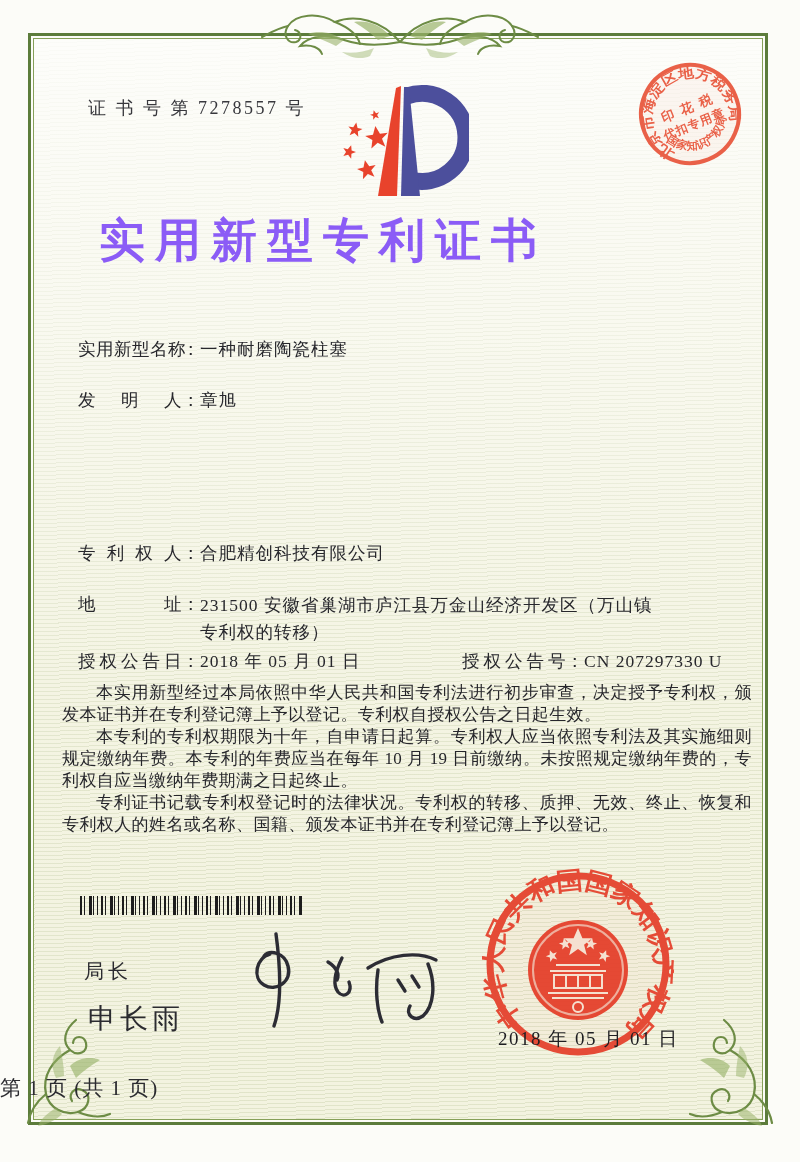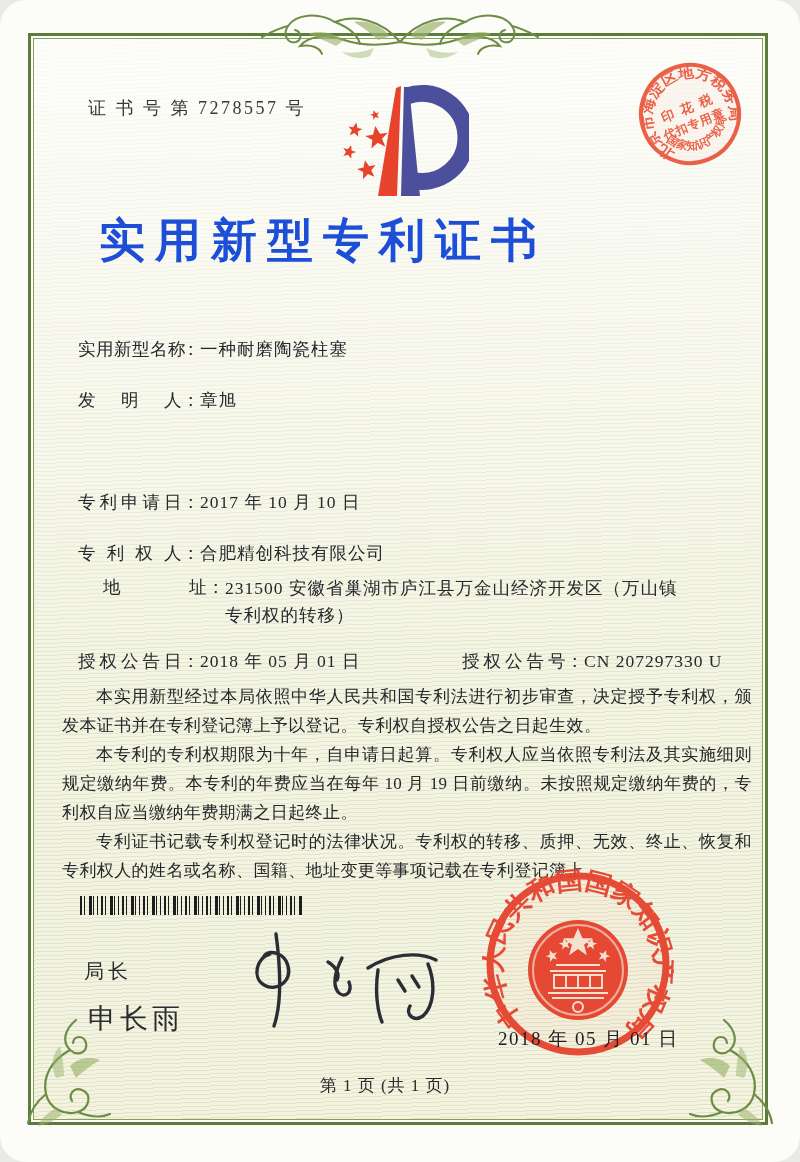--- a/index.html
+++ b/index.html
@@ -1,56 +1,56 @@
 <!DOCTYPE html>
 <html><head>
 <meta charset="utf-8">
 <style>
   html,body{margin:0;padding:0;background:#e9e9e6;}
   .page{
     position:relative;width:800px;height:1162px;margin:0 auto;
     background:#fcfcf8;overflow:hidden;
-    font-family:"Liberation Serif","DejaVu Serif",serif;color:#2d2d33;border-radius:26px;
+    font-family:"Liberation Serif","DejaVu Serif",serif;color:#2d2d33;
   }
   
   .frame{position:absolute;left:28px;top:33px;width:740px;height:1092px;
     border:3px solid #5c7c3b;box-sizing:border-box;z-index:0;}
   .frame-inner{position:absolute;left:2px;top:2px;right:2px;bottom:2px;
     border:1px solid #86a058;
     background-color:#f3f3e0;
     background-image:
       repeating-linear-gradient(178deg, rgba(158,174,118,.22) 0 1px, rgba(0,0,0,0) 1px 4px);
   }
   .frame-inner::after{content:"";position:absolute;left:0;top:0;right:0;bottom:0;
     background:linear-gradient(180deg, rgba(255,255,255,.85) 0%, rgba(255,255,255,.45) 30%, rgba(255,255,255,.08) 62%, rgba(255,255,255,0) 100%);}
   .orn{position:absolute;z-index:1;}
   .content{position:absolute;z-index:2;}
   .certno{left:88px;top:96px;font-size:18px;letter-spacing:2.5px;color:#38383d;}
   .logo{left:337px;top:84px;}
   .taxstamp{left:628px;top:52px;z-index:3;opacity:.92;}
   .title{left:0;top:210px;width:646px;text-align:center;font-size:46px;font-weight:bold;
-    letter-spacing:10px;color:#1d4ed8;}
+    letter-spacing:10px;color:#8b5cf6;}
   .field{left:78px;font-size:17.5px;letter-spacing:.5px;white-space:nowrap;color:#27272c;}
   .flabel{display:inline-block;width:104px;text-align:justify;text-align-last:justify;vertical-align:top;}
   .fval{letter-spacing:1px;}
   .addrval{display:inline-block;vertical-align:top;white-space:normal;width:540px;letter-spacing:1px;line-height:27px;}
   .grant-right{left:462px;}
-  .bodytext{left:62px;top:682px;width:690px;font-size:17px;line-height:29px;
+  .bodytext{left:62px;top:682px;width:690px;font-size:17px;line-height:22px;
     text-align:justify;letter-spacing:.4px;color:#26262b;}
   .bodytext p{margin:0;text-indent:2em;}
   .barcode{left:80px;top:896px;width:222px;height:19px;
     background-image:
       repeating-linear-gradient(90deg,#1d1d1d 0 2px,rgba(0,0,0,0) 2px 4px,#1d1d1d 4px 5px,rgba(0,0,0,0) 5px 9px,#1d1d1d 9px 12px,rgba(0,0,0,0) 12px 13px,#1d1d1d 13px 14px,rgba(0,0,0,0) 14px 17px,#1d1d1d 17px 18px,rgba(0,0,0,0) 18px 21px);
   }
   .dirtitle{left:84px;top:958px;font-size:20px;letter-spacing:4px;color:#2b2b30;}
   .dirname{left:88px;top:1000px;font-size:28px;letter-spacing:4px;color:#2b2b30;}
   .signature{left:210px;top:922px;z-index:3;}
   .bigseal{left:482px;top:868px;z-index:2;opacity:.95;}
   .sealdate{left:498px;top:1026px;font-size:19px;letter-spacing:1.5px;color:#1e1e22;z-index:3;}
-  .footer{left:0;top:1074px;width:770px;text-align:center;font-size:17px;letter-spacing:1px;color:#2b2b30;}
+  .footer{left:0;top:1074px;width:770px;font-size:21px;letter-spacing:1px;color:#2b2b30;}
   .abs{position:absolute;}
 </style>
 </head>
 <body>
 
 <div class="page">
 
   <div class="frame">
     <div class="frame-inner"></div>
   </div>
@@ -115,40 +115,37 @@
   </svg>
 
   <div class="content title abs">实用新型专利证书</div>
 
   <div class="content field abs" style="top:337px;">
     <span class="flabel">实用新型名称</span><span>：</span><span class="fval">一种耐磨陶瓷柱塞</span>
   </div>
   <div class="content field abs" style="top:388px;">
     <span class="flabel">发明人</span><span>：</span><span class="fval">章旭</span>
   </div>
-  <div class="content field abs" style="top:490px;">
-    <span class="flabel">专利申请日</span><span>：</span><span class="fval">2017 年 10 月 10 日</span>
-  </div>
   <div class="content field abs" style="top:541px;">
     <span class="flabel">专利权人</span><span>：</span><span class="fval">合肥精创科技有限公司</span>
   </div>
-  <div class="content field abs" style="top:575px;margin-left:25px;">
+  <div class="content field abs" style="top:592px;">
     <span class="flabel">地址</span><span>：</span><span class="addrval"><span>231500 安徽省巢湖市庐江县万金山经济开发区（万山镇</span><br><span>专利权的转移）</span></span>
   </div>
   <div class="content field abs" style="top:649px;">
     <span class="flabel">授权公告日</span><span>：</span><span class="fval">2018 年 05 月 01 日</span>
   </div>
   <div class="content field grant-right abs" style="top:649px;">
     <span class="flabel">授权公告号</span><span>：</span><span class="fval">CN 207297330 U</span>
   </div>
 
   <div class="content bodytext abs">
     <p>本实用新型经过本局依照中华人民共和国专利法进行初步审查，决定授予专利权，颁发本证书并在专利登记簿上予以登记。专利权自授权公告之日起生效。</p>
     <p>本专利的专利权期限为十年，自申请日起算。专利权人应当依照专利法及其实施细则规定缴纳年费。本专利的年费应当在每年 10 月 19 日前缴纳。未按照规定缴纳年费的，专利权自应当缴纳年费期满之日起终止。</p>
-    <p>专利证书记载专利权登记时的法律状况。专利权的转移、质押、无效、终止、恢复和专利权人的姓名或名称、国籍、地址变更等事项记载在专利登记簿上。</p>
+    <p>专利证书记载专利权登记时的法律状况。专利权的转移、质押、无效、终止、恢复和专利权人的姓名或名称、国籍、颁发本证书并在专利登记簿上予以登记。</p>
   </div>
 
   <div class="content barcode abs"></div>
 
   <div class="content dirtitle abs">局长</div>
   <div class="content dirname abs">申长雨</div>
 
   <svg class="content signature abs" width="240" height="112" viewBox="0 0 240 112">
     <g stroke="#2c2c34" stroke-width="3.4" fill="none" stroke-linecap="round" stroke-linejoin="round">
       <path d="M60 32 C46 36 42 56 54 63 C66 70 82 60 78 44 C75 31 60 27 54 34"></path>

